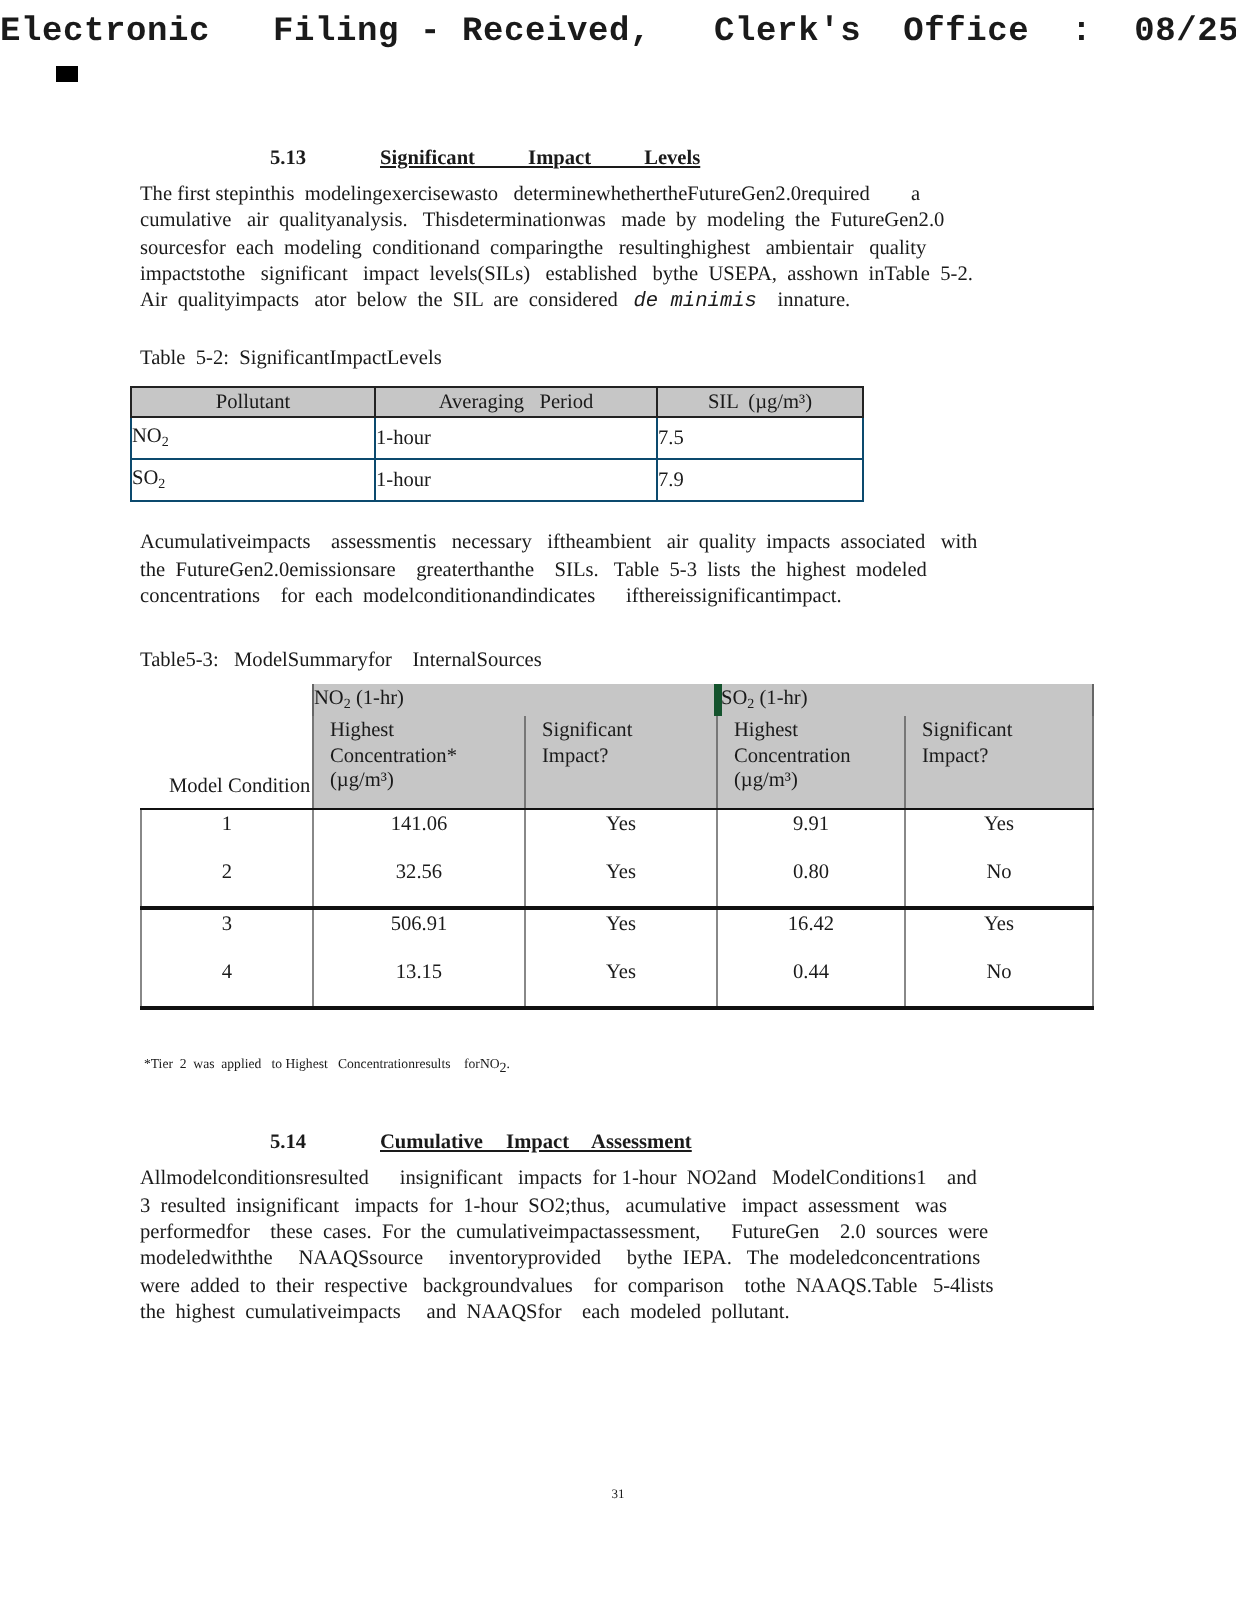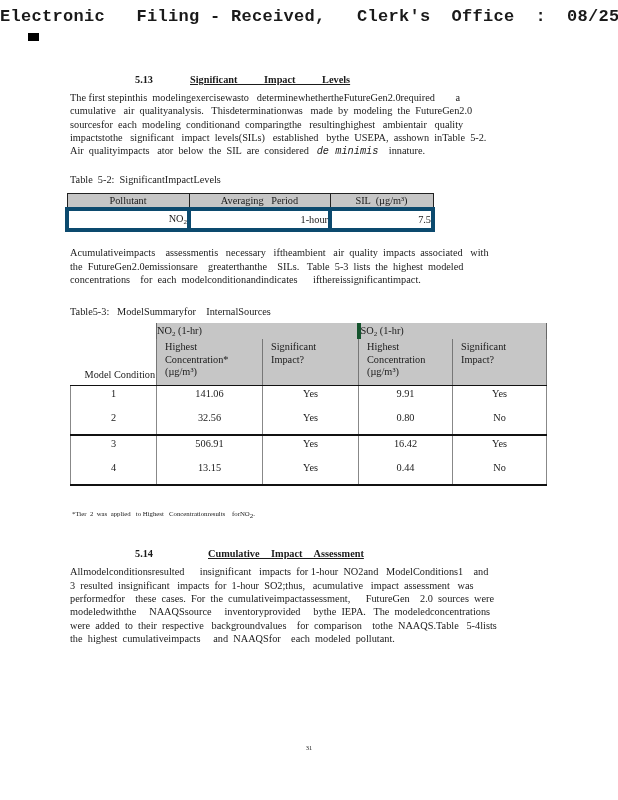--- a/index.html
+++ b/index.html
@@ -17,21 +17,21 @@
     white-space:pre; letter-spacing:0.3px;font-family:Liberation Mono, monospace;
   }
 
   .artifact { position:absolute; background:#000; }
   .a1 { left:28px; top:33px; width:11px; height:8px; }
 
   .content { position:absolute; left:70px; top:0; width:486px; }
 
   .section-heading { display:flex; font-size:10.3px; font-weight:bold; }
   .h513 { margin-top:74px; }
-  .h514 { margin-top:28px;gap:18px; }
+  .h514 { margin-top:28px; }
   .sec-num { width:55px; margin-left:65px; }
   .sec-title { text-decoration:underline; }
   .h513 .sec-title { word-spacing:24px; }
   .h514 .sec-title { word-spacing:9px; }
 
   .bodytext { font-size:10.3px; line-height:13.3px; white-space:pre; }
   .p1 { margin-top:6px; }
   .p2 { margin-top:14px; }
   .p3 { margin-top:6px; }
   .italic { font-style:italic;font-family:Liberation Mono, monospace; }
@@ -41,21 +41,21 @@
   .cap53 { margin-top:20px; }
 
   table { border-collapse:collapse; font-size:10.3px; table-layout:fixed; }
 
   .t52 { margin-top:8px; width:366px; margin-left:-5px; }
   .t52 th {
     background:var(--header-bg,#c6c6c6);
     border:1px solid #222; font-weight:normal;
     padding:1px 2px; white-space:pre; text-align:center; height:15px;margin-top:44px;
   }
-  .t52 td { border:4px solid #0c4a6e; text-align:right; height:21px; vertical-align:middle; }
+  .t52 td { border:1px solid #0c4a6e; text-align:left; height:21px; vertical-align:middle; }
 
   .t53 { margin-top:6px; width:476px; }
   .t53 th { font-weight:normal; text-align:left; }
   .t53 .group {
     background:var(--header-bg,#c6c6c6); height:16px;
     border-left:1px solid #666; border-right:1px solid #666;
   }
   .t53 .group-gap { border-left:4px solid #14532d;margin-left:24px; }
   .t53 .subhd {
     background:var(--header-bg,#c6c6c6); height:46px; vertical-align:top;
@@ -112,20 +112,25 @@
           <th>Pollutant</th>
           <th>Averaging   Period</th>
           <th>SIL  (µg/m³)</th>
         </tr>
       </thead>
       <tbody>
         <tr>
           <td><span>NO</span><span class="sub">2</span></td>
           <td>1-hour</td>
           <td>7.5</td>
+        </tr>
+        <tr>
+          <td><span>SO</span><span class="sub">2</span></td>
+          <td>1-hour</td>
+          <td>7.9</td>
         </tr>
       </tbody>
     </table>
 
     <div class="bodytext p2">Acumulativeimpacts    assessmentis   necessary   iftheambient   air  quality  impacts  associated   with
 the  FutureGen2.0emissionsare    greaterthanthe    SILs.   Table  5-3  lists  the  highest  modeled
 concentrations    for  each  modelconditionandindicates      ifthereissignificantimpact.</div>
 
     <div class="tcaption cap53">Table5-3:   ModelSummaryfor    InternalSources</div>
 

